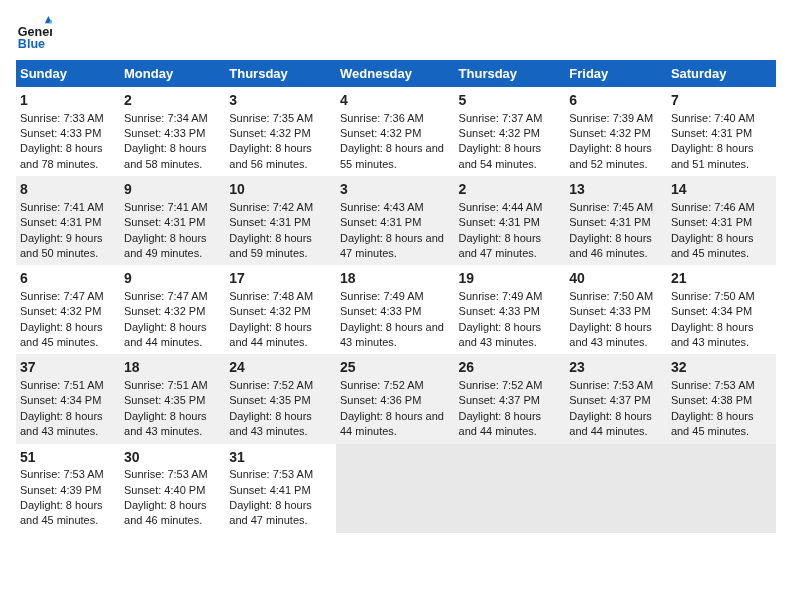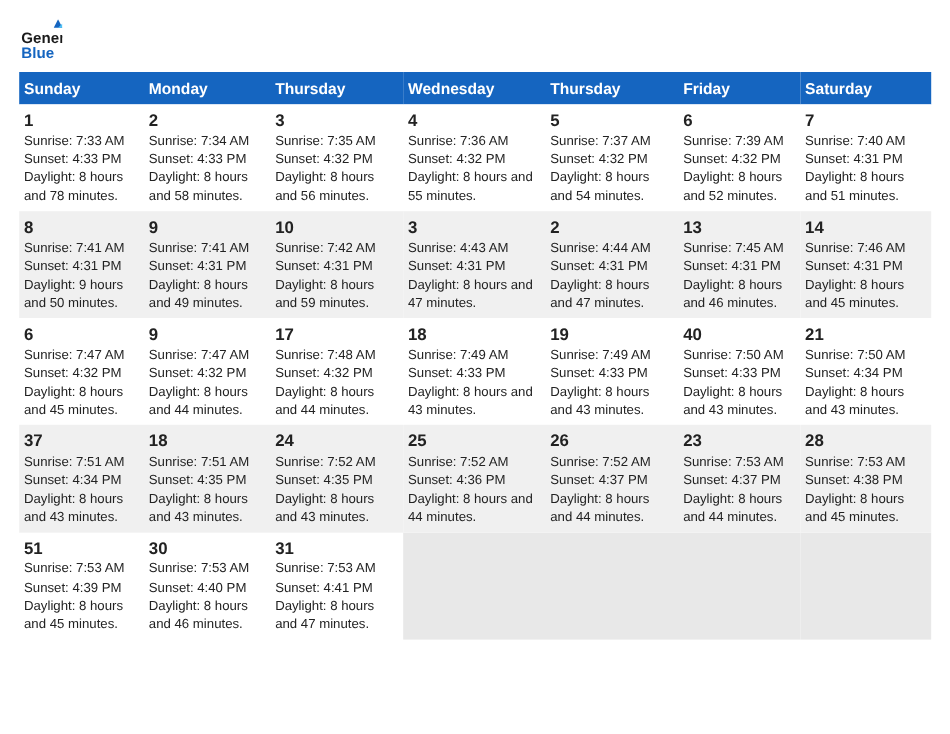--- a/index.html
+++ b/index.html
@@ -138,21 +138,21 @@
         <td><span class="day-num">40</span><span>Sunrise: 7:50 AM</span><br><span>Sunset: 4:33 PM</span><br><span>Daylight: 8 hours and 43 minutes.</span></td>
         <td><span class="day-num">21</span><span>Sunrise: 7:50 AM</span><br><span>Sunset: 4:34 PM</span><br><span>Daylight: 8 hours and 43 minutes.</span></td>
       </tr>
       <tr>
         <td><span class="day-num">37</span><span>Sunrise: 7:51 AM</span><br><span>Sunset: 4:34 PM</span><br><span>Daylight: 8 hours and 43 minutes.</span></td>
         <td><span class="day-num">18</span><span>Sunrise: 7:51 AM</span><br><span>Sunset: 4:35 PM</span><br><span>Daylight: 8 hours and 43 minutes.</span></td>
         <td><span class="day-num">24</span><span>Sunrise: 7:52 AM</span><br><span>Sunset: 4:35 PM</span><br><span>Daylight: 8 hours and 43 minutes.</span></td>
         <td><span class="day-num">25</span><span>Sunrise: 7:52 AM</span><br><span>Sunset: 4:36 PM</span><br><span>Daylight: 8 hours and 44 minutes.</span></td>
         <td><span class="day-num">26</span><span>Sunrise: 7:52 AM</span><br><span>Sunset: 4:37 PM</span><br><span>Daylight: 8 hours and 44 minutes.</span></td>
         <td><span class="day-num">23</span><span>Sunrise: 7:53 AM</span><br><span>Sunset: 4:37 PM</span><br><span>Daylight: 8 hours and 44 minutes.</span></td>
-        <td><span class="day-num">28</span><span>Sunrise: 7:53 AM</span><br><span>Sunset: 4:38 PM</span><br><span>Daylight: 8 hours and 45 minutes.</span></td>
+        <td><span class="day-num">32</span><span>Sunrise: 7:53 AM</span><br><span>Sunset: 4:38 PM</span><br><span>Daylight: 8 hours and 45 minutes.</span></td>
       </tr>
       <tr>
         <td><span class="day-num">51</span><span>Sunrise: 7:53 AM</span><br><span>Sunset: 4:39 PM</span><br><span>Daylight: 8 hours and 45 minutes.</span></td>
         <td><span class="day-num">30</span><span>Sunrise: 7:53 AM</span><br><span>Sunset: 4:40 PM</span><br><span>Daylight: 8 hours and 46 minutes.</span></td>
         <td><span class="day-num">31</span><span>Sunrise: 7:53 AM</span><br><span>Sunset: 4:41 PM</span><br><span>Daylight: 8 hours and 47 minutes.</span></td>
         <td class="empty-cell"></td>
         <td class="empty-cell"></td>
         <td class="empty-cell"></td>
         <td class="empty-cell"></td>
       </tr>

